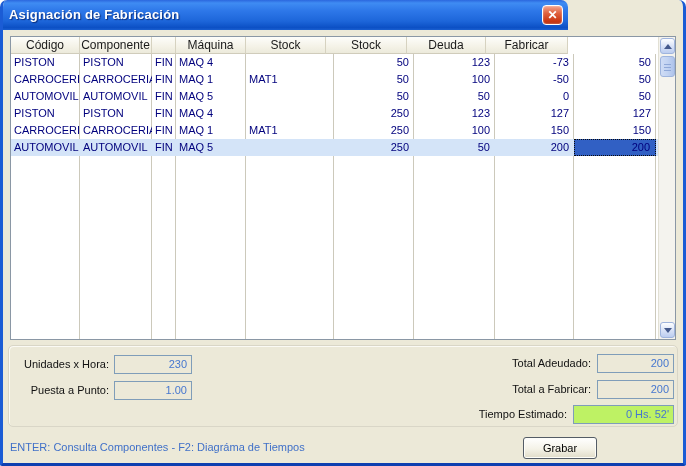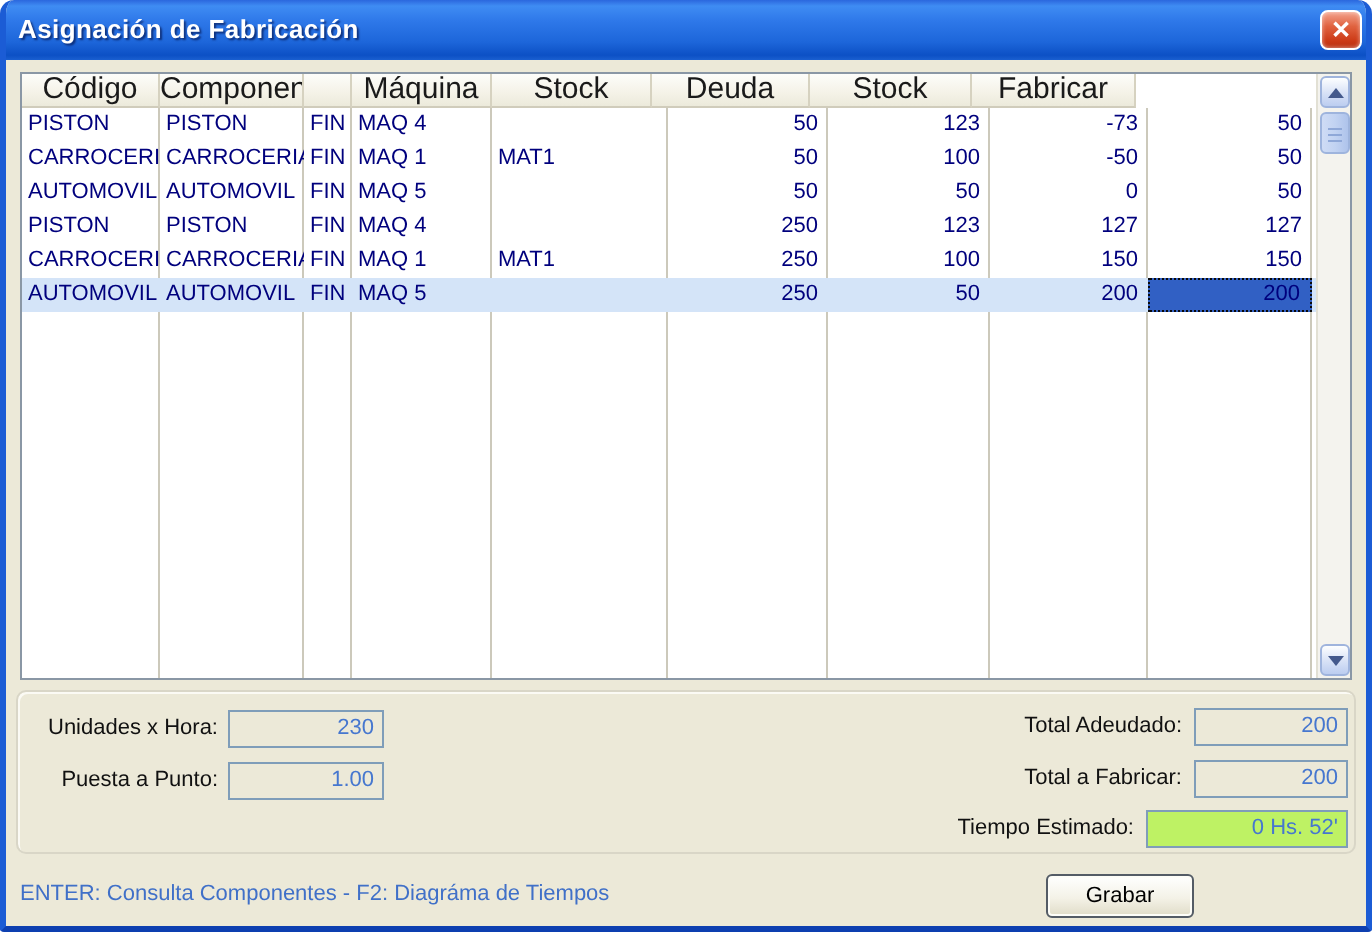--- a/index.html
+++ b/index.html
@@ -5,21 +5,21 @@
   * { margin:0; padding:0; box-sizing:border-box; }
   html,body { width:686px; height:466px; background:#fff; font-family:"Liberation Sans", sans-serif; }
 
   .dialog {
     position:relative; width:686px; height:466px;
     border:3px solid #1b5cd5; border-top:none; border-bottom-color:#0d3fb0;
     border-radius:7px 7px 2px 2px;
     background:#ece9d8; overflow:hidden;
   }
   .titlebar {
-    position:absolute; left:-3px; top:0; width:686px; height:30px;
+    position:absolute; left:-3px; top:0; width:568px; height:30px;
     background:linear-gradient(180deg,#2b67de 0%,#3f8cf3 10%,#2e78e9 35%,#1d66da 70%,#0c50c5 92%,#1a5fd0 100%);
     border-radius:7px 7px 0 0;
   }
   .title {
     position:absolute; left:9px; top:7px; color:#fff; font-size:13px; font-weight:bold;
     text-shadow:1px 1px 1px rgba(0,10,60,.6); letter-spacing:.2px;
   }
   .closebtn {
     position:absolute; right:5px; top:5px; width:21px; height:20px;
     background:linear-gradient(180deg,#f3a38c 0%,#e0623f 40%,#cc3a16 80%,#b83010 100%);
@@ -32,21 +32,21 @@
   
   .listview {
     position:absolute; left:7px; top:6px; width:666px; height:304px;
     background:#fff; border:1px solid #8a97a5;
   }
   .lv-header { position:absolute; left:0; top:0; width:647px; height:17px; display:flex; }
   .hcell {
     height:17px; flex:0 0 auto;
     background:linear-gradient(180deg,#fdfdfa 0%,#f4f2e7 60%,#eceadb 100%);
     border-right:1px solid #d6d2c0; border-bottom:1px solid #d0ccbb;
-    font-size:15px; color:#1a1a1a; text-align:center; line-height:16px;
+    font-size:12px; color:#1a1a1a; text-align:center; line-height:16px;
     overflow:hidden; white-space:nowrap;
   }
   .hfill {
     position:absolute; right:0; top:0; width:2px; height:17px;
     background:linear-gradient(180deg,#fdfdfa,#eceadb); border-bottom:1px solid #d0ccbb;
   }
   .lv-body { position:absolute; left:0; top:17px; width:647px; height:285px; overflow:hidden; }
   .gridline { position:absolute; top:0; bottom:0; width:1px; background:#ccc9bb; }
   .trow { position:relative; display:flex; height:17px; }
   .trow.sel { background:#d4e4f8; }
@@ -116,22 +116,22 @@
 
   <div class="body">
 
     <div class="listview">
       <div class="lv-header">
           <div class="hcell" style="width: 69px;">Código</div>
           <div class="hcell" style="width: 72px;">Componente</div>
           <div class="hcell" style="width: 24px;"></div>
           <div class="hcell" style="width: 70px;">Máquina</div>
           <div class="hcell" style="width: 80px;">Stock</div>
+          <div class="hcell" style="width: 81px;">Stock</div>
           <div class="hcell" style="width: 79px;">Deuda</div>
-          <div class="hcell" style="width: 81px;">Stock</div>
           <div class="hcell" style="width: 82px;">Fabricar</div>
         </div>
       <div class="hfill"></div>
       <div class="lv-body">
           <div class="gridline" style="left: 68px;"></div>
           <div class="gridline" style="left: 140px;"></div>
           <div class="gridline" style="left: 164px;"></div>
           <div class="gridline" style="left: 234px;"></div>
           <div class="gridline" style="left: 322px;"></div>
           <div class="gridline" style="left: 402px;"></div>

